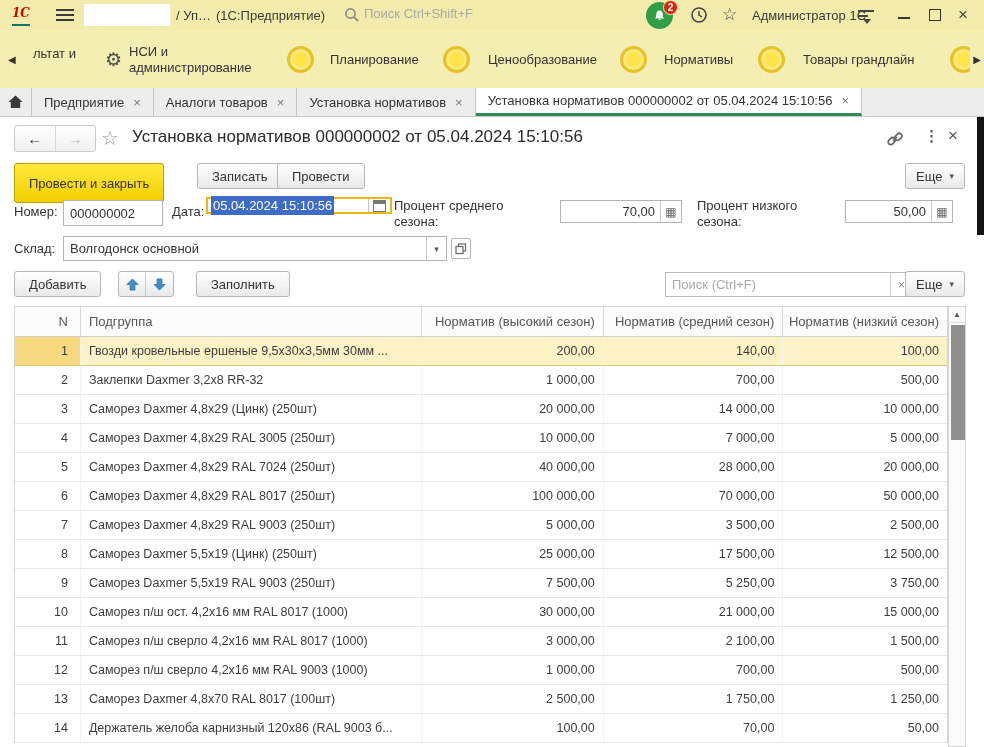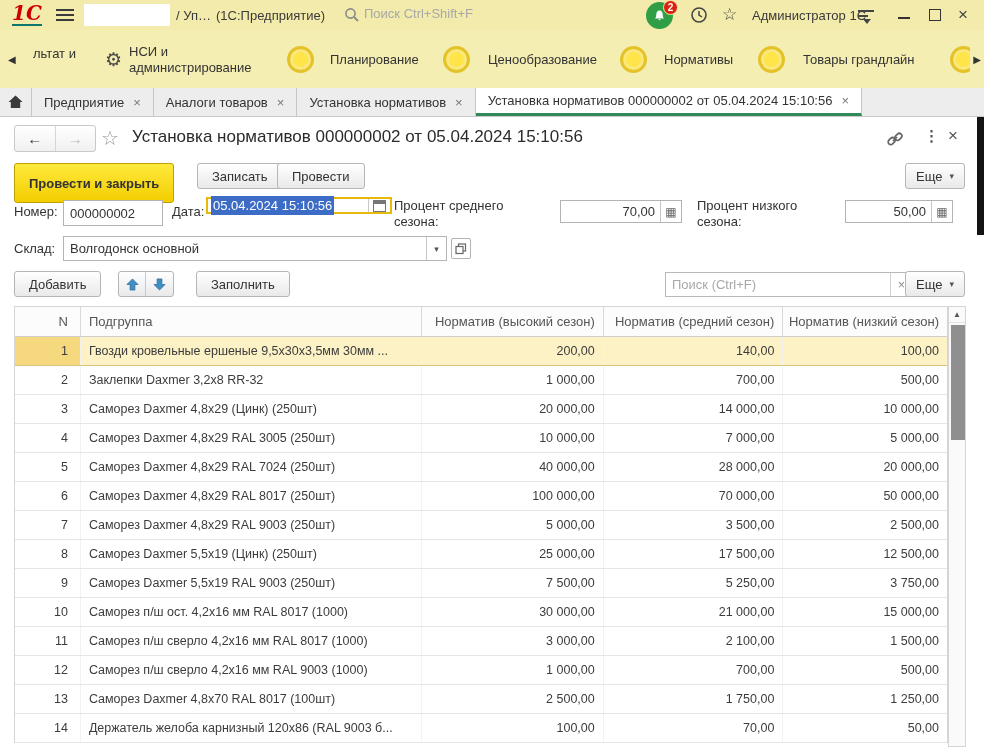--- a/index.html
+++ b/index.html
@@ -4,21 +4,21 @@
 <style>
   * { margin:0; padding:0; box-sizing:border-box; }
   body { background:#888; }
   .screen{position:relative;width:984px;height:747px;background:#fff;overflow:hidden;
           font-family:"Liberation Sans", sans-serif; color:#333;}
   .abs{position:absolute;}
 
   
   .titlebar{position:absolute;top:0;left:0;width:984px;height:30px;background:#f3ebab;}
   .logo1c{position:absolute;left:12px;top:2px;font-family:"DejaVu Serif",serif;font-weight:bold;
-          font-style:italic;font-size:20px;color:#cc0000;border-bottom:2px solid #0f766e;line-height:22px;}
+          font-style:italic;font-size:12px;color:#cc0000;border-bottom:2px solid #0f766e;line-height:22px;}
   .hamburger{position:absolute;left:56px;top:9px;width:18px;height:12px;}
   .hamburger i{display:block;height:2px;background:#3a3a3a;margin-bottom:3px;}
   .redacted{position:absolute;left:84px;top:4px;width:86px;height:22px;background:#fff;}
   .tb-text{position:absolute;top:8px;font-size:13px;color:#3a3a3a;white-space:nowrap;}
   .tb-search-input{position:absolute;left:364px;top:6px;width:210px;border:none;background:transparent;
           outline:none;font-size:13px;color:#333;font-family:inherit;}
   .tb-search-input::placeholder{color:#a8a8a8;}
   .bell-wrap{position:absolute;left:646px;top:2px;width:27px;height:27px;border-radius:50%;
           background:#2f9e44;display:flex;align-items:center;justify-content:center;}
   .badge{position:absolute;left:663px;top:0;width:15px;height:15px;border-radius:50%;background:#d9230f;
@@ -62,21 +62,21 @@
   .doc-star{position:absolute;left:101px;top:126px;font-size:20px;color:#9a9a9a;}
   .doc-title{position:absolute;left:132px;top:127px;font-size:17px;color:#2b2b2b;white-space:nowrap;}
   .doc-ic{position:absolute;top:128px;color:#555;}
   .blackedge{position:absolute;right:0;top:117px;width:7px;height:118px;background:#141414;}
 
   
   .btn{position:absolute;display:inline-flex;align-items:center;justify-content:center;height:26px;
           padding:0 14px;background:linear-gradient(#ffffff,#e9e9e9);border:1px solid #b6b6b6;
           border-radius:3px;font-size:13px;color:#333;white-space:nowrap;}
   .btn .caret{margin-left:7px;font-size:9px;color:#555;}
-  .btn-primary{height:40px;background:linear-gradient(#ffe93c,#f2ce00);border-color:#bfa000;font-weight:bold;}
+  .btn-primary{height:40px;background:linear-gradient(#ffe93c,#f2ce00);border-color:#bfa000;font-weight:normal;}
   .arrowgroup{position:absolute;left:118px;top:271px;display:flex;height:26px;border:1px solid #b6b6b6;
           border-radius:3px;background:linear-gradient(#ffffff,#e9e9e9);overflow:hidden;}
   .arrowgroup .acell{width:27px;display:flex;align-items:center;justify-content:center;}
   .arrowgroup .acell:first-child{border-right:1px solid #c9c9c9;}
 
   
   .f-label{position:absolute;font-size:13px;color:#333;line-height:16px;}
   .f-input{position:absolute;border:1px solid #b3b3b3;background:#fff;font-size:13px;color:#333;
           font-family:inherit;padding:12px 6px;outline:none;}
   .date-group{position:absolute;left:206px;top:197px;width:186px;height:17px;border:2px solid #e8b90c;

